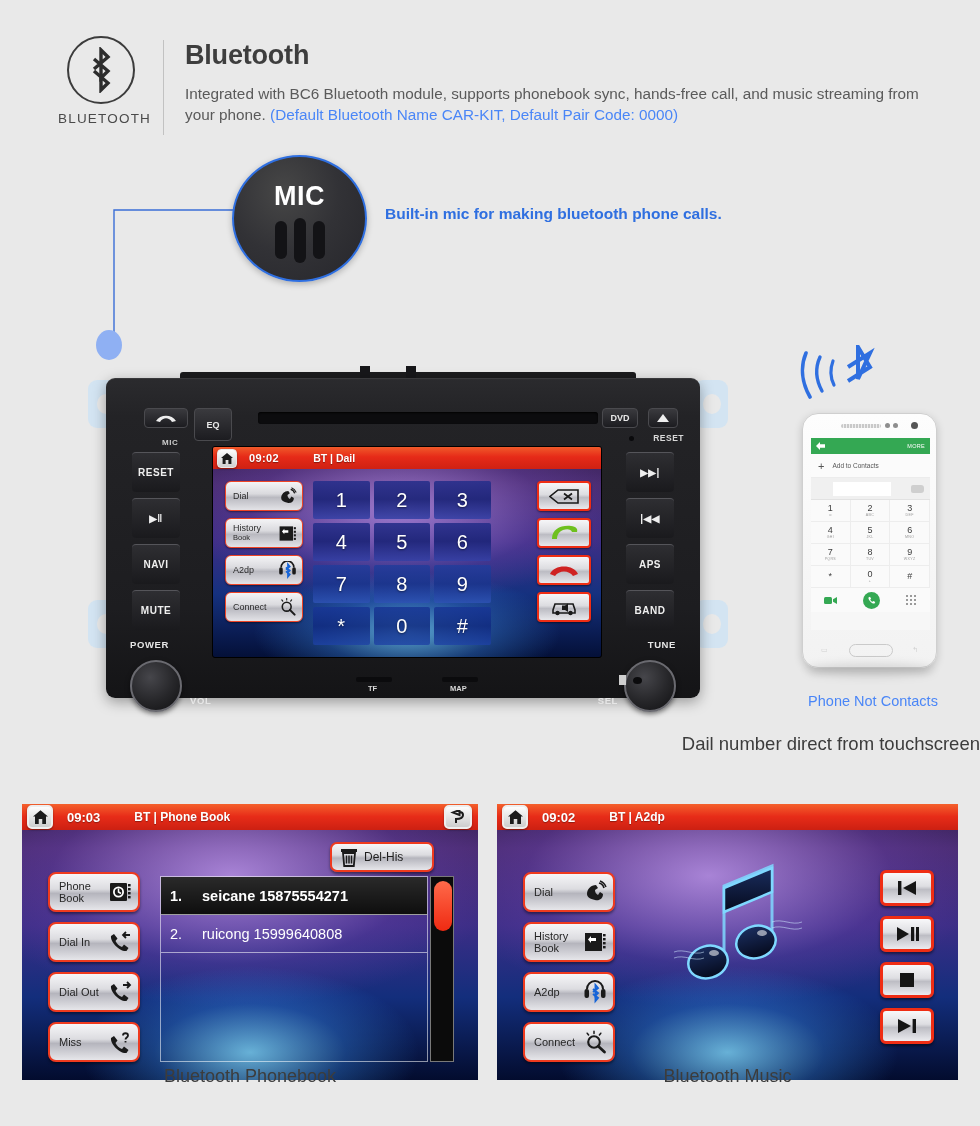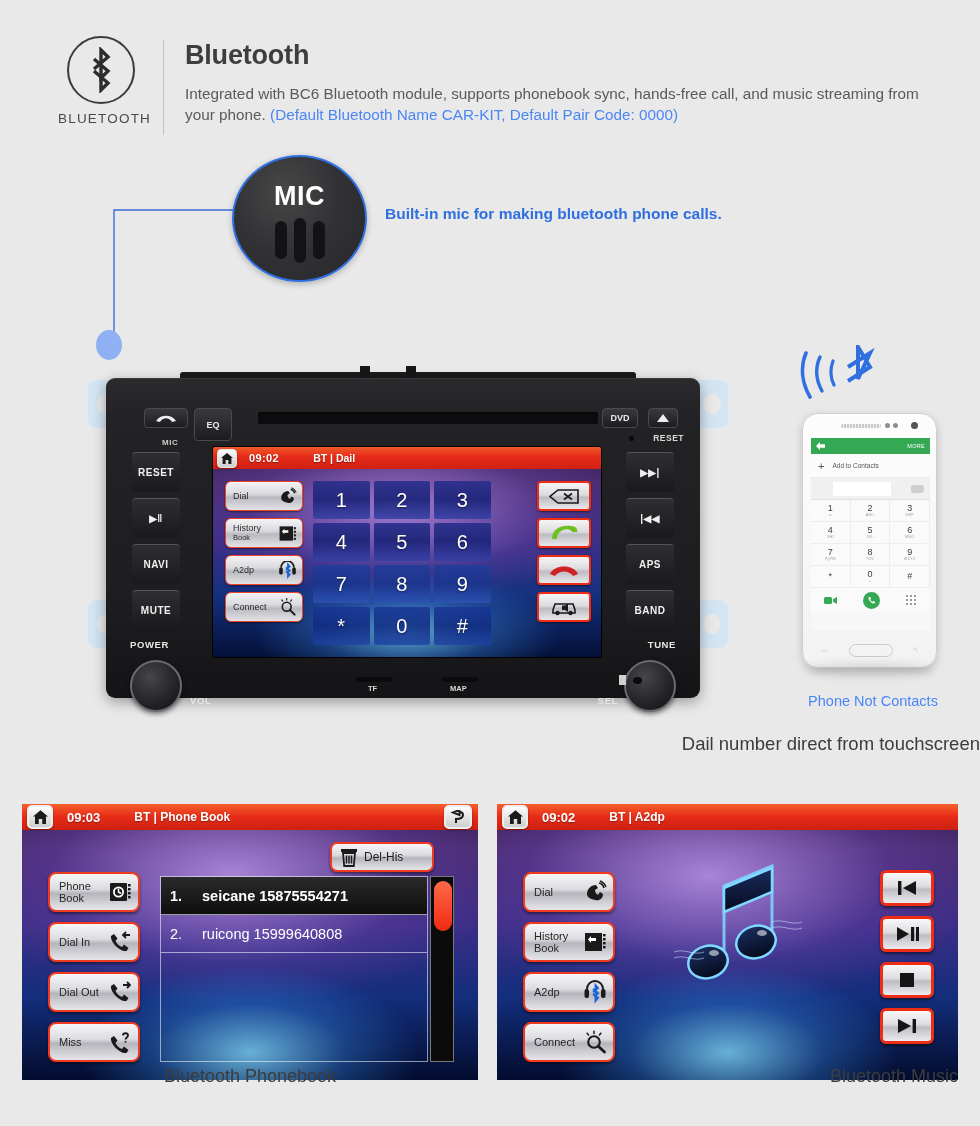--- a/index.html
+++ b/index.html
@@ -288,21 +288,21 @@
   .p-act-col { position:absolute; right:24px; top:66px; width:54px; }
   .p-act-btn {
     height:36px; margin-bottom:10px; border-radius:6px;
     background: linear-gradient(180deg,#f8f8fa 0%,#dedee2 44%,#bdbdc4 55%,#ebebef 100%);
     border:3px solid #ef2d14; display:flex; align-items:center; justify-content:center;
     box-shadow:0 2px 3px rgba(0,0,0,0.5);
   }
 
   .pcap { position:absolute; top:1066px; font-size:18px; color:#3c3c3c; text-align:center; }
   .pcap.cL { left:22px; width:456px; }
-  .pcap.cR { left:497px; width:461px;text-align:right; }
+  .pcap.cR { left:497px; width:461px; }
 </style>
 </head>
 <body>
 
 <div class="header">
   <div class="bt-logo-box">
     <div class="bt-circle">
       <svg width="34" height="46" viewBox="0 0 34 46">
         <path d="M10 12 L24 24 L17 31 L17 3 L24 10 L10 22" fill="none" stroke="#2d2d2d" stroke-width="3.4" stroke-linejoin="miter"></path>
         <path d="M17 31 L17 43 L24 36 L10 24" fill="none" stroke="#2d2d2d" stroke-width="3.4" stroke-linejoin="miter"></path>

